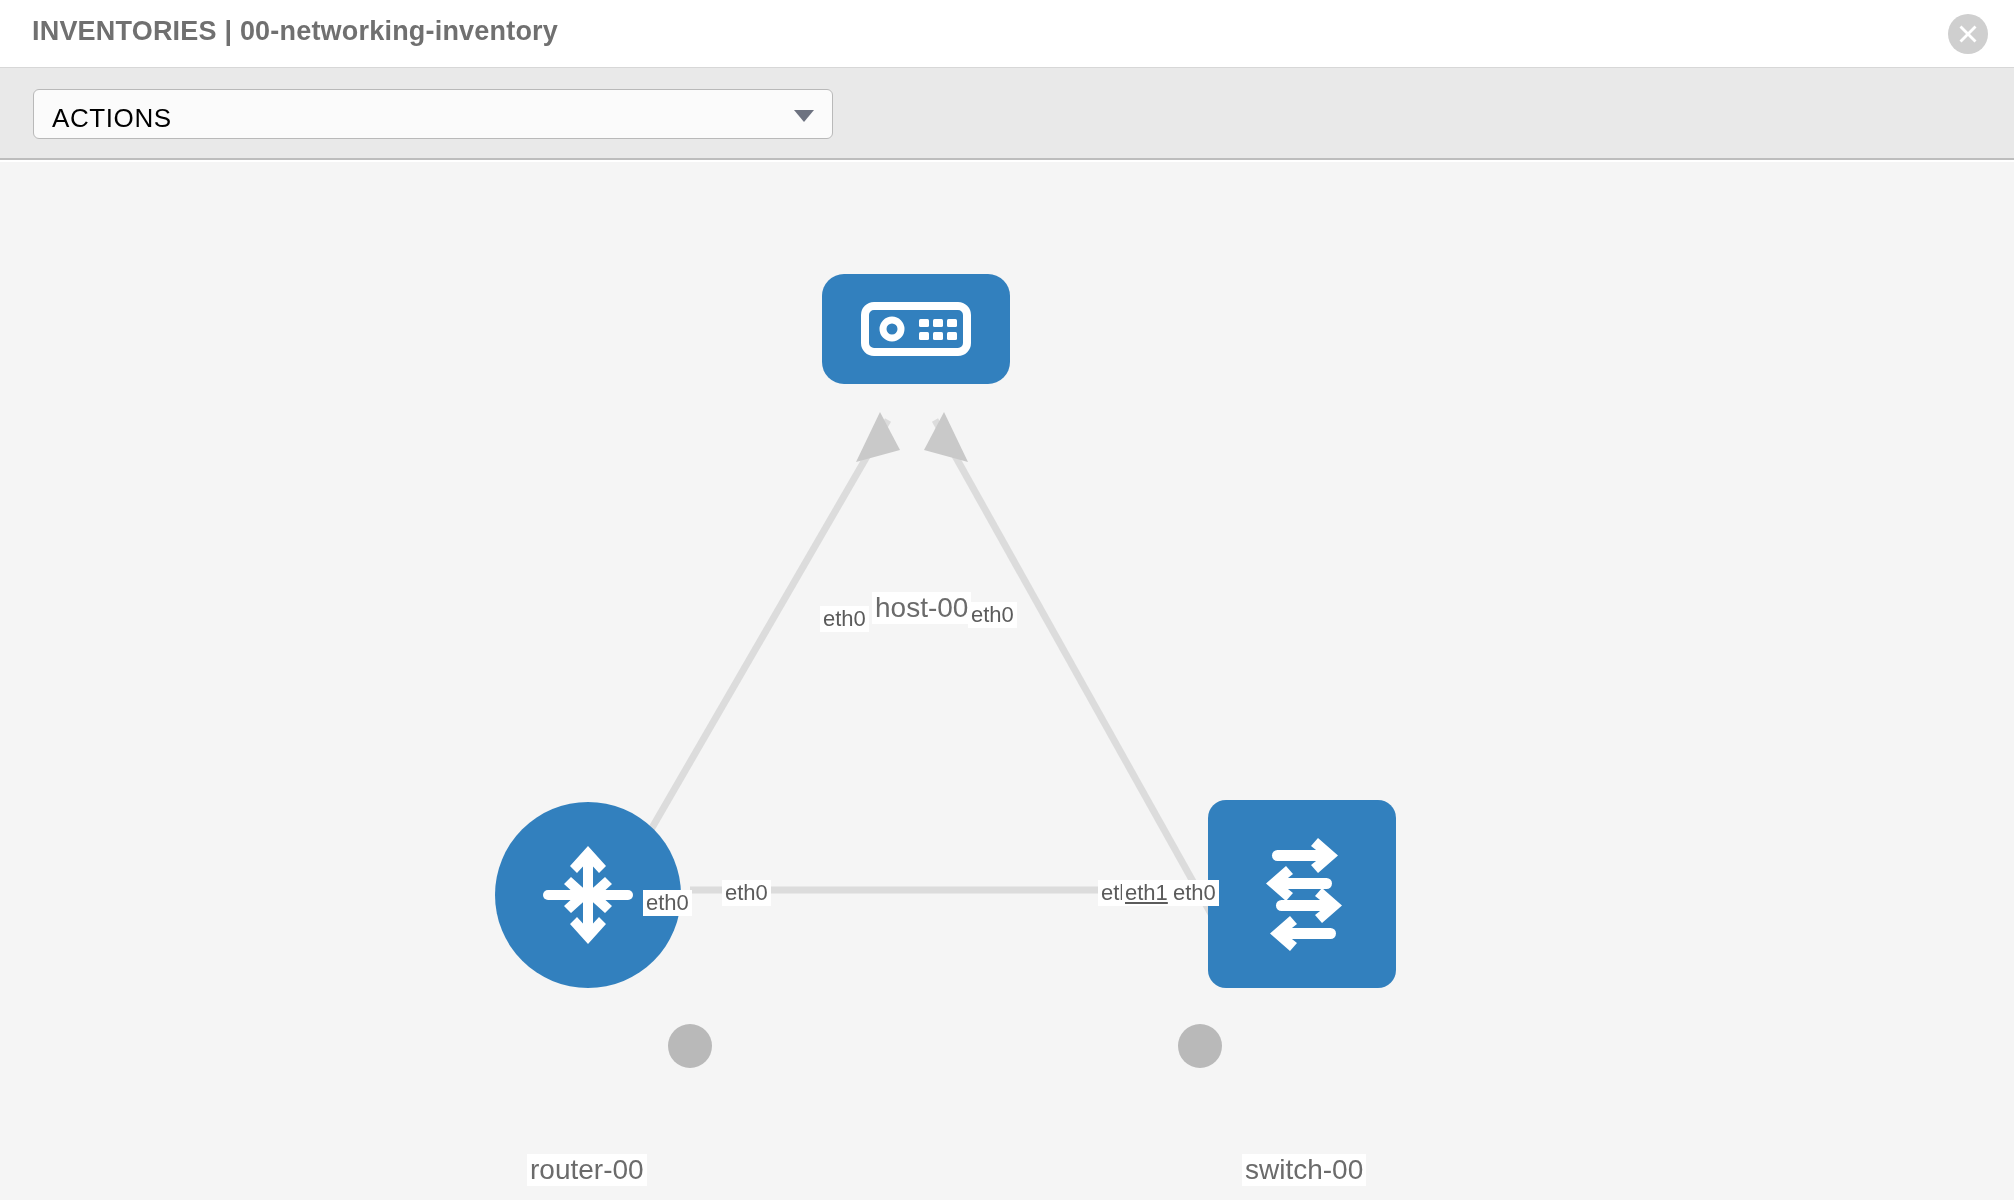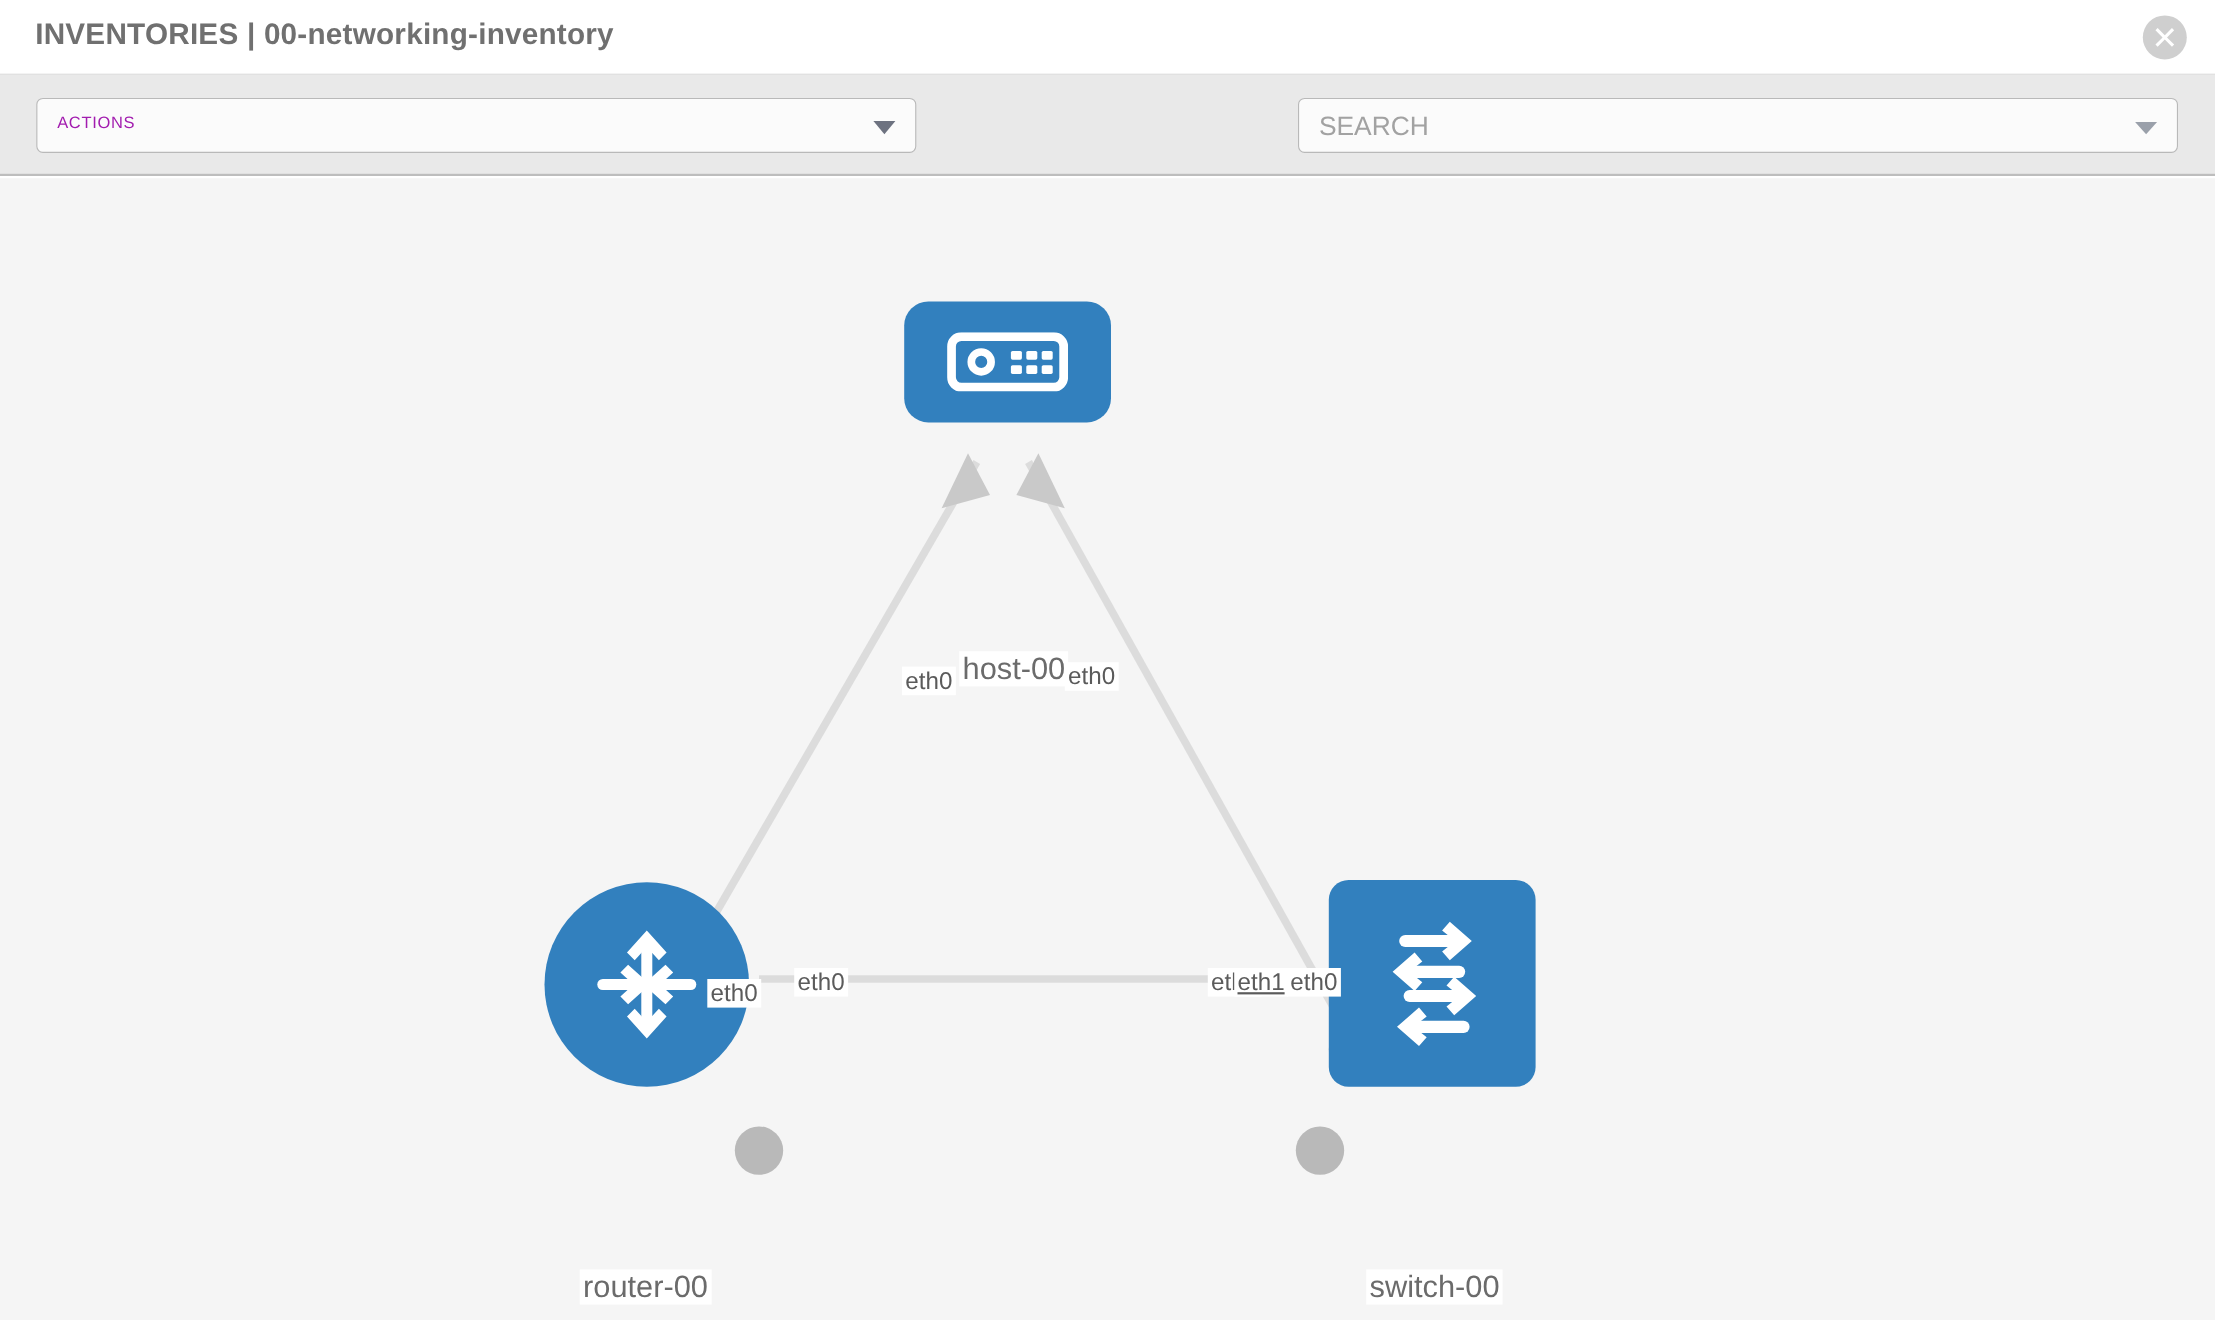--- a/index.html
+++ b/index.html
@@ -49,21 +49,21 @@
   .actions-select {
     position: absolute; left: 33px; top: 21px;
     width: 800px; height: 50px;
     background: #fbfbfb;
     border: 1px solid #b9b9b9;
     border-radius: 6px;
     cursor: pointer;
   }
   .actions-label {
     position: absolute; left: 18px; top: 13px;
-    font-size: 15px; color: #a21caf;
+    font-size: 26px; color: #000000;
     letter-spacing: 0.6px;
     font-family: "Liberation Sans Narrow", "Liberation Sans", sans-serif;
   }
   .caret {
     position: absolute; right: 18px; top: 20px;
     width: 0; height: 0;
     border-left: 10px solid transparent;
     border-right: 10px solid transparent;
     border-top: 12px solid #6d7280;
   }
@@ -210,24 +210,20 @@
         <g transform="rotate(45 22 22)" fill="#858b96">
           <circle cx="14" cy="22" r="9.5"></circle>
           <circle cx="14" cy="22" r="4" fill="#e9e9e9"></circle>
           <rect x="20" y="18.8" width="21" height="6.4" rx="2"></rect>
           <rect x="31" y="24" width="5.5" height="8" rx="2"></rect>
           <rect x="37" y="24" width="5.5" height="6" rx="2"></rect>
         </g>
       </svg>
     </div>
 
-    <div class="search-box">
-      <span class="search-label">SEARCH</span>
-      <span class="caret-search"></span>
-    </div>
   </div>
 
   <div class="canvas">
 
     <svg class="topology" aria-hidden="true">
 
       <line x1="888" y1="258" x2="612" y2="735" stroke="#dcdcdc" stroke-width="7"></line>
 
       <line x1="935" y1="258" x2="1238" y2="800" stroke="#dcdcdc" stroke-width="7"></line>
 

